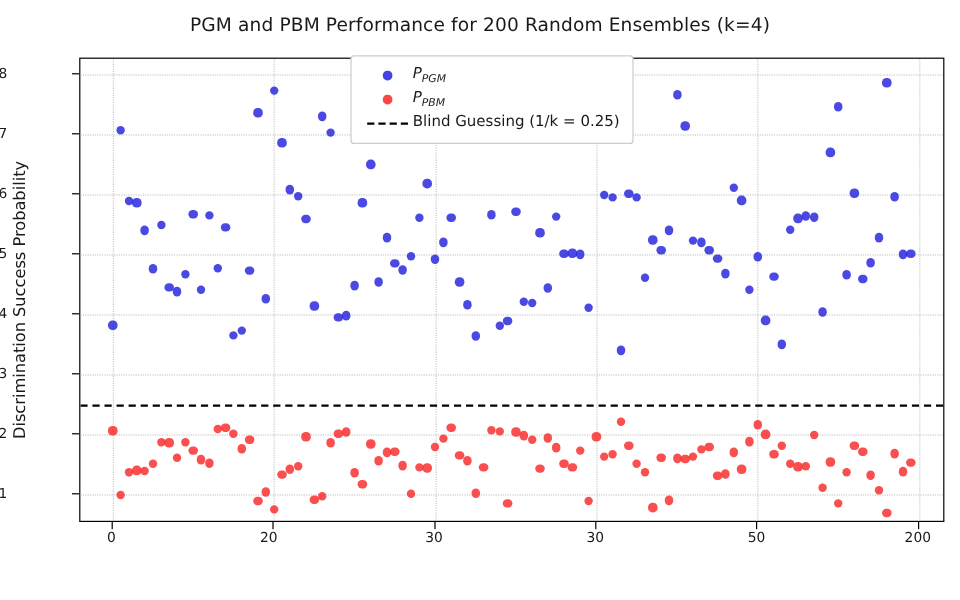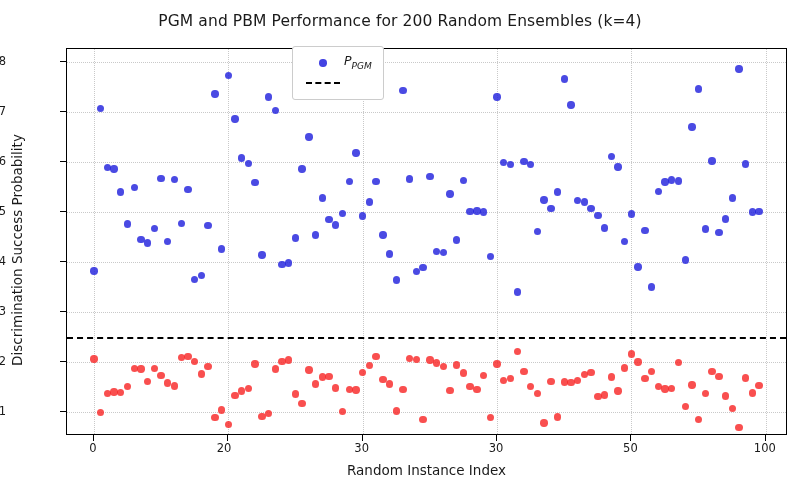--- a/index.html
+++ b/index.html
@@ -409,34 +409,40 @@
       <div class="xtick-label" style="left: 92.8785px;">0</div>
       <div class="xtick-mark" style="left: 92.8785px;"></div>
       <div class="xtick-label" style="left: 224px;">20</div>
       <div class="xtick-mark" style="left: 227.271px;"></div>
       <div class="xtick-label" style="left: 361.664px;">30</div>
       <div class="xtick-mark" style="left: 361.664px;"></div>
       <div class="xtick-label" style="left: 496.056px;">30</div>
       <div class="xtick-mark" style="left: 496.056px;"></div>
       <div class="xtick-label" style="left: 630.449px;">50</div>
       <div class="xtick-mark" style="left: 630.449px;"></div>
-      <div class="xtick-label" style="left: 764.841px;">100</div>
+      <div class="xtick-label" style="left: 764.841px;">200</div>
       <div class="xtick-mark" style="left: 764.841px;"></div>
     </div>
 
   <div id="ylabel">Discrimination Success Probability</div>
-  <div id="xlabel">Random Instance Index</div>
 
   <div id="legend">
     <div class="legend-row">
       <span class="legend-key">
           <span class="legend-dot pgm"></span>
         </span>
       <span class="legend-text"><i>P</i><sub>PGM</sub></span>
     </div>
     <div class="legend-row">
       <span class="legend-key">
+          <span class="legend-dot pbm"></span>
+        </span>
+      <span class="legend-text"><i>P</i><sub>PBM</sub></span>
+    </div>
+    <div class="legend-row">
+      <span class="legend-key">
           <span class="legend-dash"></span>
         </span>
+      <span class="legend-text">Blind Guessing (1/k = 0.25)</span>
     </div>
   </div>
 
 </div>
 
 </body></html>

